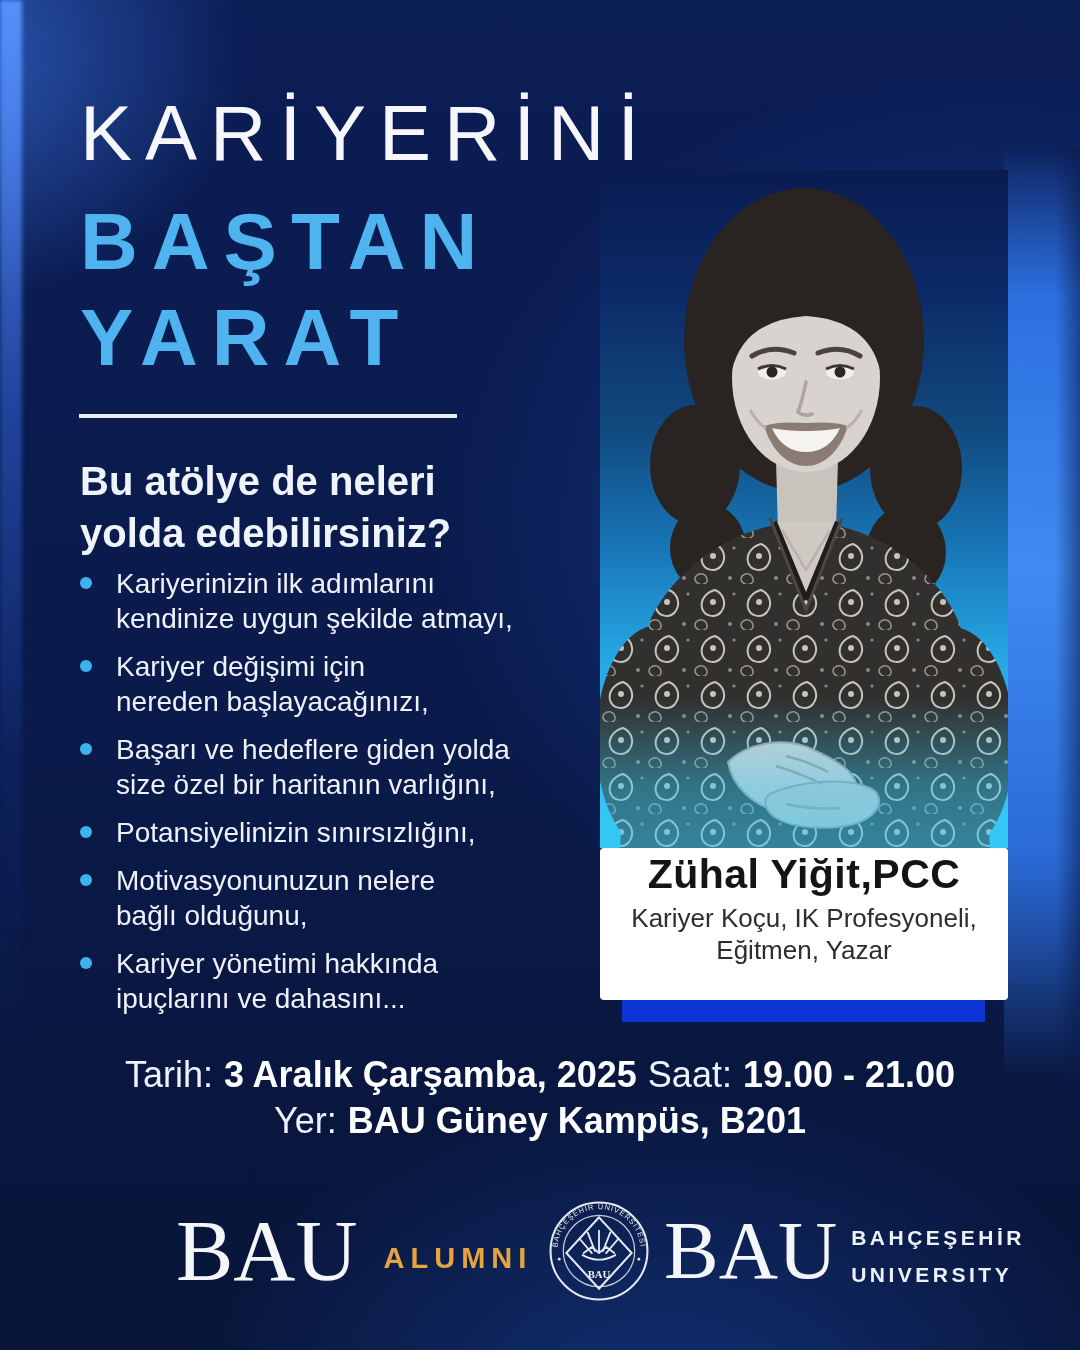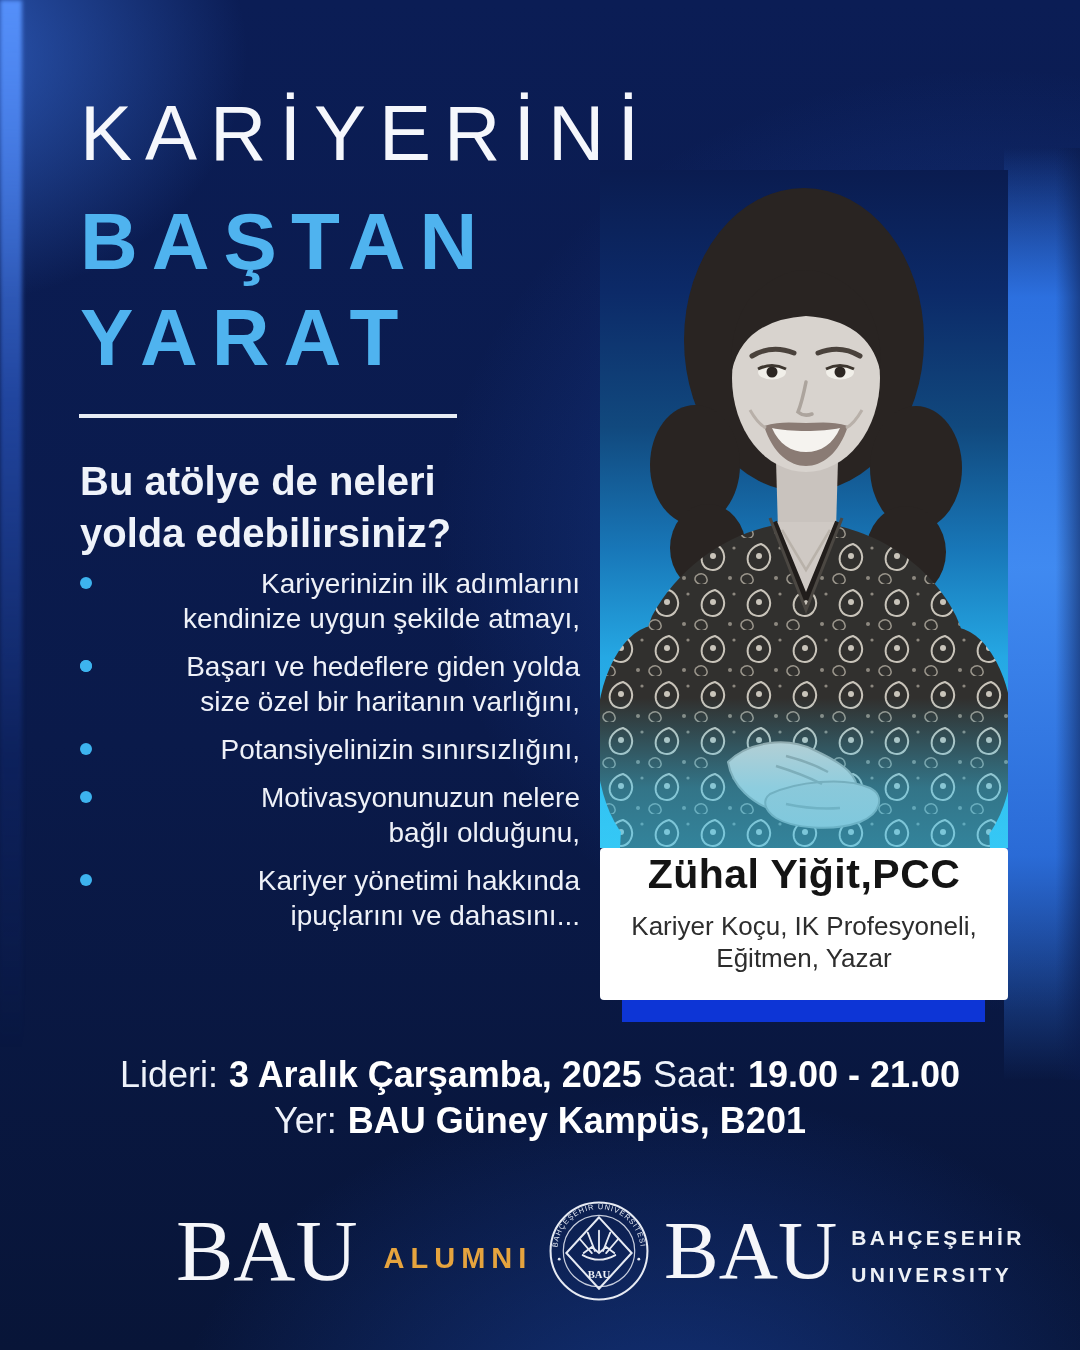--- a/index.html
+++ b/index.html
@@ -32,41 +32,41 @@
   .title-2{position:absolute;left:80px;top:196px;font-size:80px;font-weight:700;
            letter-spacing:14px;color:#4fb3ef;white-space:nowrap;}
   .title-3{position:absolute;left:80px;top:292px;font-size:80px;font-weight:700;
            letter-spacing:14px;color:#4fb3ef;white-space:nowrap;}
   .divider{position:absolute;left:79px;top:414px;width:378px;height:4px;background:#e8edf5;}
   .heading{position:absolute;left:80px;top:455px;font-size:40px;font-weight:700;
            line-height:52px;color:#eff3fa;white-space:pre-line;}
   
   .bullets{position:absolute;left:80px;top:566px;width:500px;list-style:none;margin:0;padding:0;}
   .bullets li{position:relative;margin:0 0 13px 0;padding-left:36px;
-              font-size:28px;line-height:35px;color:#eef1f8;text-align:right;}
+              font-size:28px;line-height:35px;color:#eef1f8;}
   .bullet-dot{position:absolute;left:0;top:11px;width:12px;height:12px;border-radius:50%;
               background:#3db3ee;}
   .bullet-text{white-space:pre-line;}
   
   .photo-card{position:absolute;left:600px;top:170px;width:408px;height:852px;}
   .photo{
     position:absolute;left:0;top:0;width:408px;height:678px;overflow:hidden;
     background:linear-gradient(180deg,#0a1c50 0%,#0c2a68 18%,#11497e 38%,
                #1877b8 56%,#25a8e4 72%,#35c8f5 100%);
   }
   .photo-cyan-wash{position:absolute;left:0;bottom:0;width:100%;height:150px;
     background:linear-gradient(180deg, rgba(53,200,245,0) 0%, rgba(53,200,245,0.45) 60%,
                rgba(53,200,245,0.55) 100%);pointer-events:none;}
   .info-card{
     position:absolute;left:0;top:678px;width:408px;height:152px;background:#ffffff;
     border-radius:4px;text-align:center;color:#222;
   }
   .info-card .label{margin-top:16px;font-size:26px;color:#3a3a3a;}
   .info-card .name{margin-top:3px;font-size:41px;font-weight:700;color:#141414;letter-spacing:0.5px;}
-  .info-card .roles{margin-top:12px;font-size:26px;line-height:32px;color:#2d2d2d;white-space:pre-line;}
+  .info-card .roles{margin-top:4px;font-size:26px;line-height:32px;color:#2d2d2d;white-space:pre-line;}
   .blue-bar{position:absolute;left:22px;top:830px;width:363px;height:22px;background:#0d35d6;}
   
   .event-info{position:absolute;left:0;top:1052px;width:1080px;text-align:center;}
   .event-line{display:flex;justify-content:center;align-items:baseline;gap:11px;
               font-size:36px;line-height:46px;color:#eef2fa;white-space:nowrap;}
   .event-line .lbl{font-weight:400;}
   .event-line .val{font-weight:700;color:#ffffff;}
   
   .serif{font-family:"Liberation Serif",serif;}
   .alumni-lockup{position:absolute;left:176px;top:1208px;display:flex;align-items:center;gap:26px;}
@@ -94,20 +94,22 @@
 yolda edebilirsiniz?</div>
 
   <ul class="bullets">
     <li>
       <span class="bullet-dot"></span>
       <span class="bullet-text">Kariyerinizin ilk adımlarını
 kendinize uygun şekilde atmayı,</span>
     </li>
     <li>
       <span class="bullet-dot"></span>
+      <span class="bullet-text">Kariyer değişimi için
+nereden başlayacağınızı,</span>
     </li>
     <li>
       <span class="bullet-dot"></span>
       <span class="bullet-text">Başarı ve hedeflere giden yolda
 size özel bir haritanın varlığını,</span>
     </li>
     <li>
       <span class="bullet-dot"></span>
       <span class="bullet-text">Potansiyelinizin sınırsızlığını,</span>
     </li>
@@ -194,21 +196,21 @@
     <div class="info-card">
       <div class="name">Zühal Yiğit,PCC</div>
       <div class="roles">Kariyer Koçu, IK Profesyoneli,
 Eğitmen, Yazar</div>
     </div>
     <div class="blue-bar"></div>
   </div>
 
   <div class="event-info">
     <div class="event-line">
-      <span class="lbl">Lideri:</span>
+      <span class="lbl">Tarih:</span>
       <span class="val">3 Aralık Çarşamba, 2025</span>
       <span class="lbl">Saat:</span>
       <span class="val">19.00 - 21.00</span>
     </div>
     <div class="event-line">
       <span class="lbl">Yer:</span>
       <span class="val">BAU Güney Kampüs, B201</span>
     </div>
   </div>
 

